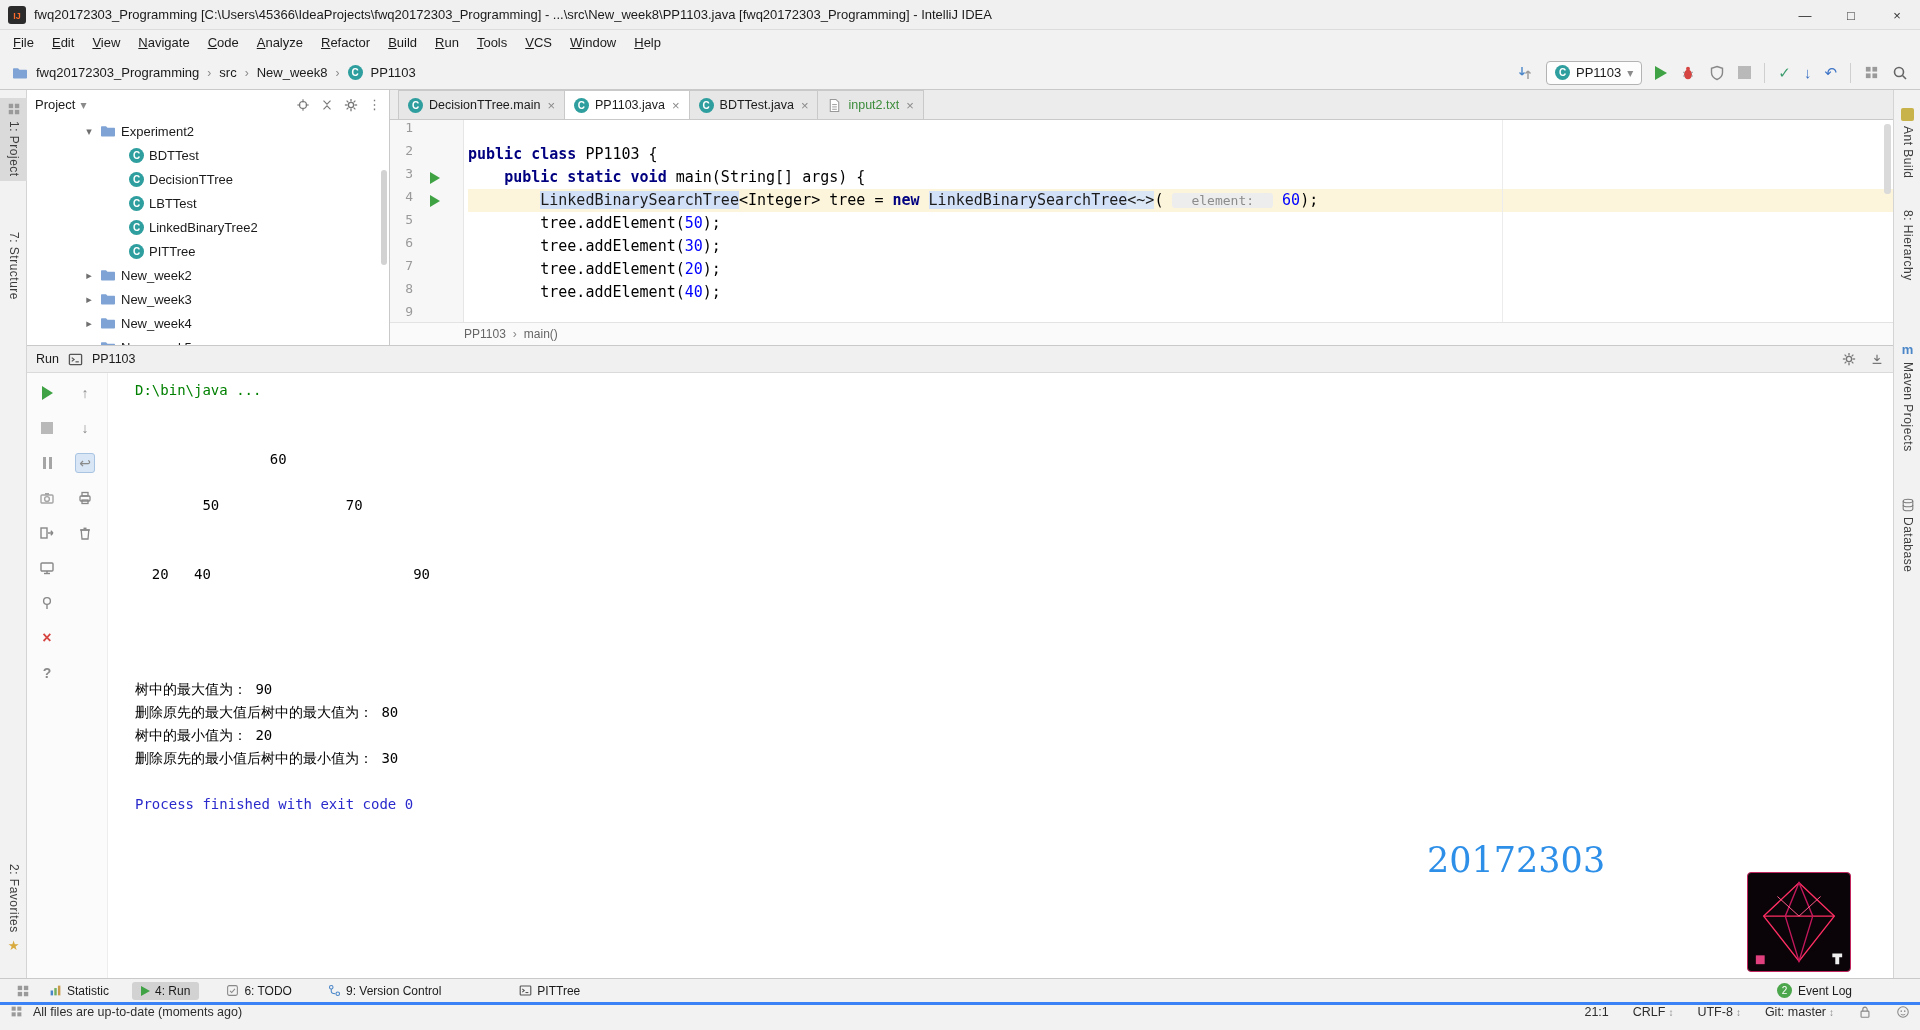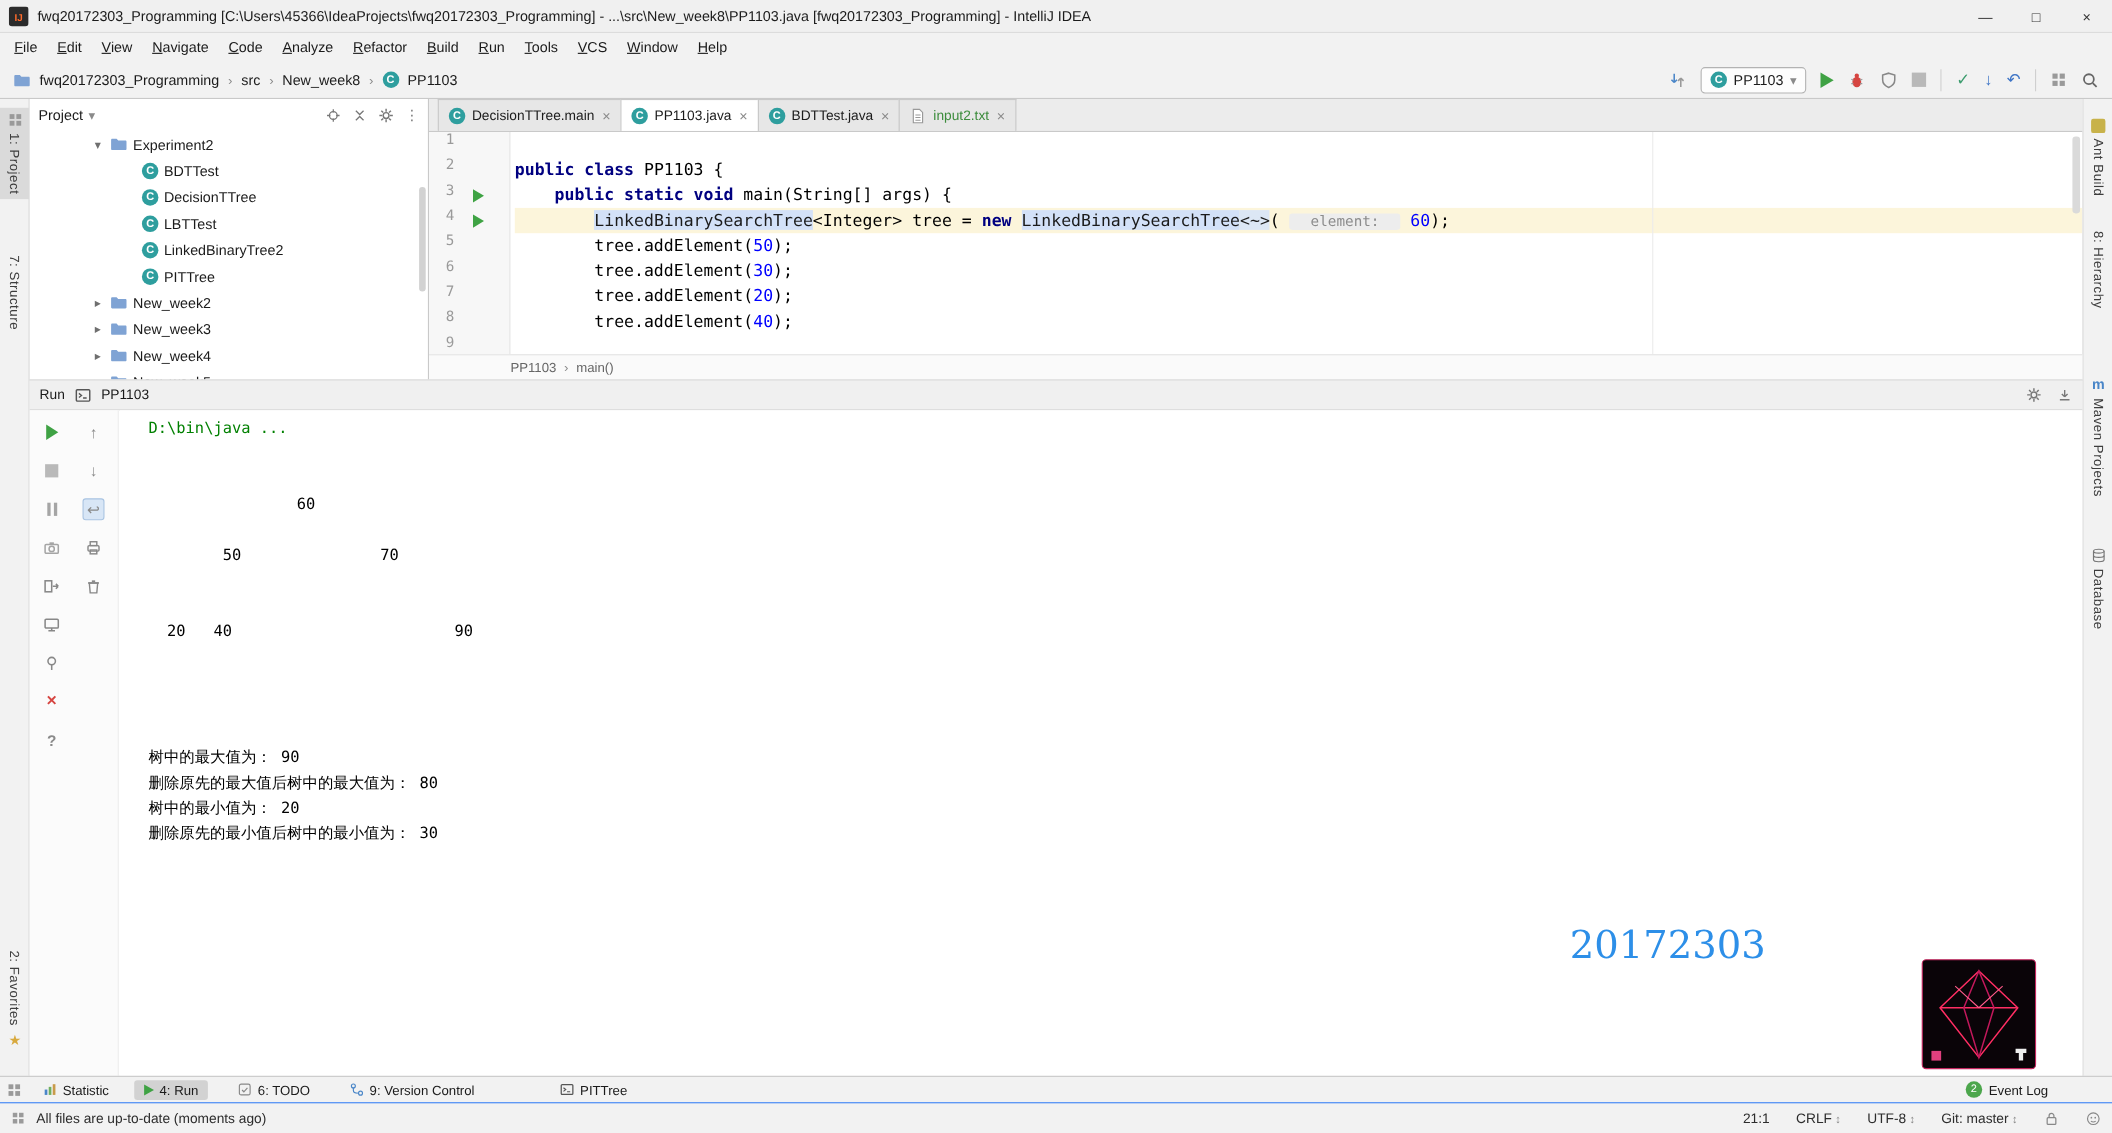--- a/index.html
+++ b/index.html
@@ -75,28 +75,28 @@
 .rt-icon.sel{background:#D8E6F6;border:1px solid #A9C4E2;border-radius:3px}
 .pause-bars{display:flex;gap:3px}.pause-bars i{display:block;width:3px;height:12px;background:#A5A5A5}
 .console{position:absolute;left:82px;top:27px;right:0;bottom:0;background:#fff;padding:6px 0 0 26px;font:14px "DejaVu Sans Mono",monospace;overflow:hidden}
 .console-line{height:23px;line-height:23px;white-space:pre}
 .c-cmd{color:#008000}
 .c-out{color:#000}
 .c-sys{color:#2929CC}
 .watermark{position:absolute;left:1400px;top:494px;font-family:"DejaVu Serif",serif;font-size:35px;color:#2D8FE8}
 .logo{position:absolute;left:1720px;top:526px;width:104px;height:100px;background:#0A0408;border:1px solid #C2265E;border-radius:4px;display:flex;align-items:center;justify-content:center}
 
-.tw-bar{position:absolute;left:0;top:978px;width:1920px;height:24px;background:#F2F2F2;border-top:1px solid #C9C9C9;display:flex;align-items:center;font-size:12px;padding:0 6px}
+.tw-bar{position:absolute;left:0;top:978px;width:1920px;height:24px;background:#F2F2F2;border-top:1px solid #C9C9C9;display:flex;align-items:center;font-size:12px;padding:0 16px}
 .tw-item{display:flex;align-items:center;gap:5px;padding:2px 9px;border-radius:3px;white-space:nowrap}
 .tw-item.selected{background:#D2D2D2}
 .tri-sm{width:0;height:0;border-left:9px solid #3FA244;border-top:5px solid transparent;border-bottom:5px solid transparent}
 .event-log{margin-left:auto;display:flex;align-items:center;gap:6px;margin-right:52px}
 .badge{width:15px;height:15px;border-radius:50%;background:#4CA64C;color:#fff;font-size:10px;display:flex;align-items:center;justify-content:center}
 
-.statusbar{position:absolute;left:0;top:1002px;width:1920px;height:28px;background:#F2F2F2;border-top:1px solid #3b82f6;display:flex;align-items:center;padding:0 10px;font-size:12.5px;color:#2d2d2d}
+.statusbar{position:absolute;left:0;top:1002px;width:1920px;height:28px;background:#F2F2F2;border-top:3px solid #3b82f6;display:flex;align-items:flex-start;padding:0 10px;font-size:12.5px;color:#2d2d2d}
 .sb-right{margin-left:auto;display:flex;align-items:center;gap:24px}
 .updown{font-size:10px;color:#888;margin-left:3px}
 </style>
 </head>
 <body>
 
 <svg width="0" height="0" style="position:absolute">
   <symbol id="i-folder" viewBox="0 0 16 16">
       <path d="M1 4.2c0-.6.5-1 1-1h4l1.5 1.6H14c.6 0 1 .4 1 1v6.6c0 .6-.4 1-1 1H2c-.5 0-1-.4-1-1z" fill="#7FA3D4"></path>
     </symbol>
@@ -589,20 +589,21 @@
       <div class="console-line c-out">  20   40                        90</div>
       <div class="console-line c-out">&nbsp;</div>
       <div class="console-line c-out">&nbsp;</div>
       <div class="console-line c-out">&nbsp;</div>
       <div class="console-line c-out">&nbsp;</div>
       <div class="console-line c-out">树中的最大值为： 90</div>
       <div class="console-line c-out">删除原先的最大值后树中的最大值为： 80</div>
       <div class="console-line c-out">树中的最小值为： 20</div>
       <div class="console-line c-out">删除原先的最小值后树中的最小值为： 30</div>
       <div class="console-line c-out">&nbsp;</div>
+      <div class="console-line c-sys">Process finished with exit code 0</div>
     </div>
   <div class="watermark">20172303</div>
   <div class="logo">
     <svg width="104" height="100">
         <use href="#i-gem"></use>
       </svg>
   </div>
 </div>
 
 <div class="tw-bar">

